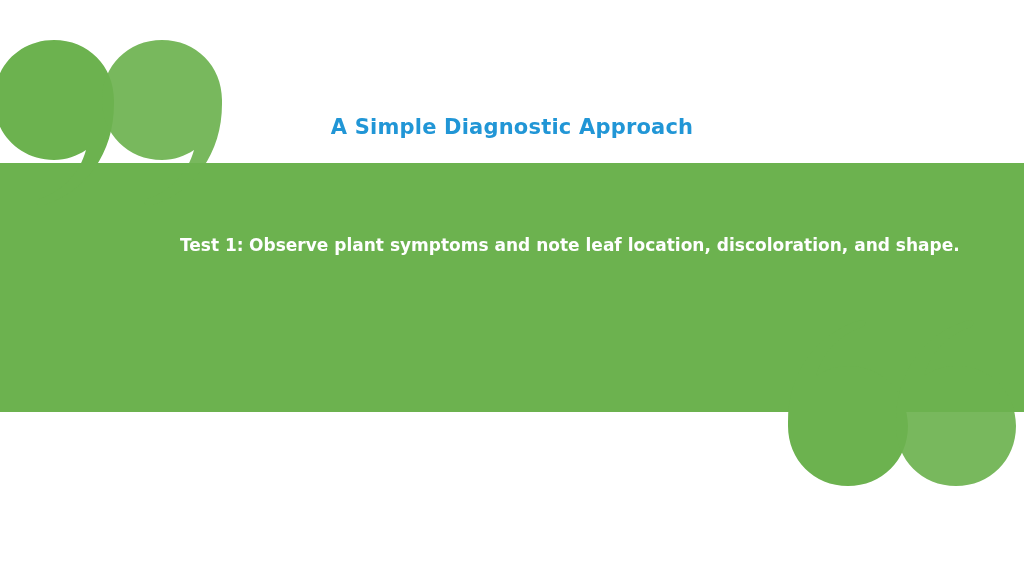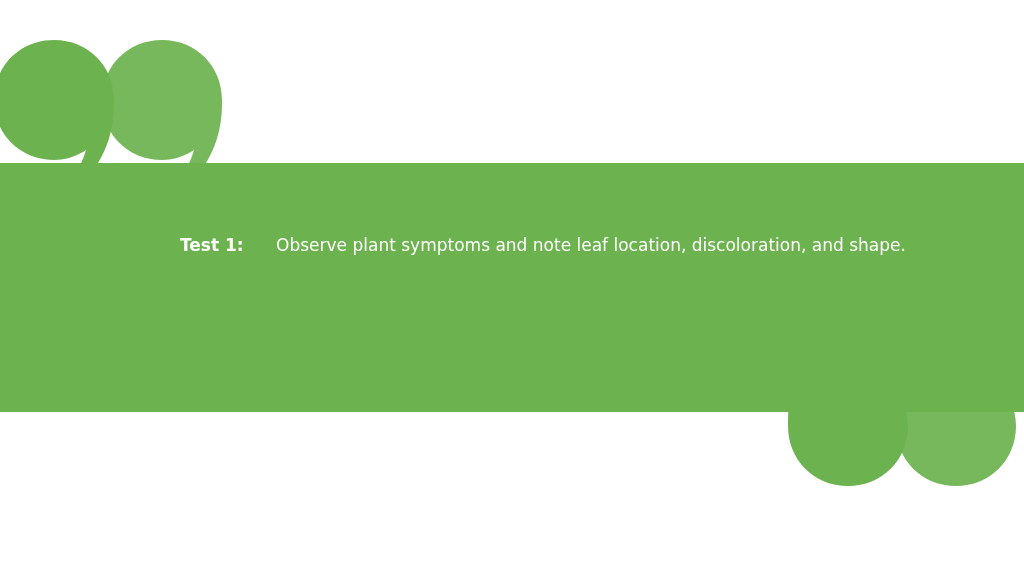--- a/index.html
+++ b/index.html
@@ -66,22 +66,21 @@
     line-height: 26px;
   }
   .step-line {
     white-space: nowrap;
     margin-bottom: 0;
   }
   .step-label {
     font-weight: bold;
   }
   .step-text {
-    font-weight: normal;
-    margin-left: 27px;
+    font-weight: bold;
   }
 </style>
 </head>
 <body>
 
 <div class="slide">
 
   <div class="band"></div>
 
   <div class="quote quote-open">
@@ -95,20 +94,21 @@
 
   <div class="quote quote-close">
     <svg width="230" height="168" viewBox="0 0 230 168" xmlns="http://www.w3.org/2000/svg">
       <g fill="#6cb24f">
         <path d="M62 168 C96 168 122 142 122 108 C122 74 96 48 62 48 C50 48 39 52 30 58 C36 36 52 18 74 10 C78 9 80 6 79 4 C78 2 75 2 72 3 C30 16 2 55 2 104 L2 108 C2 142 28 168 62 168 Z"></path>
         <path d="M170 168 C204 168 230 142 230 108 C230 74 204 48 170 48 C158 48 147 52 138 58 C144 36 160 18 182 10 C186 9 188 6 187 4 C186 2 183 2 180 3 C138 16 110 55 110 104 L110 108 C110 142 136 168 170 168 Z" opacity="0.92"></path>
       </g>
     </svg>
   </div>
 
+  <div class="title">A Simple Diagnostic Approach</div>
 
   <div class="steps">
     <div class="step-line">
       <span class="step-label">Test 1:</span>
       <span class="step-text">Observe plant symptoms and note leaf location, discoloration, and shape.</span>
     </div>
   </div>
 
 </div>
 

